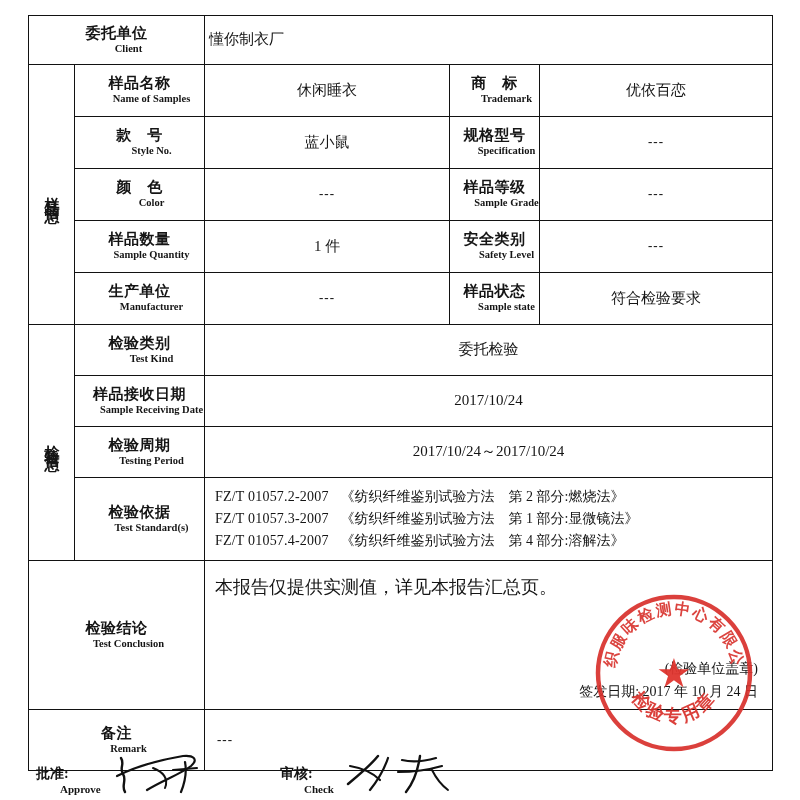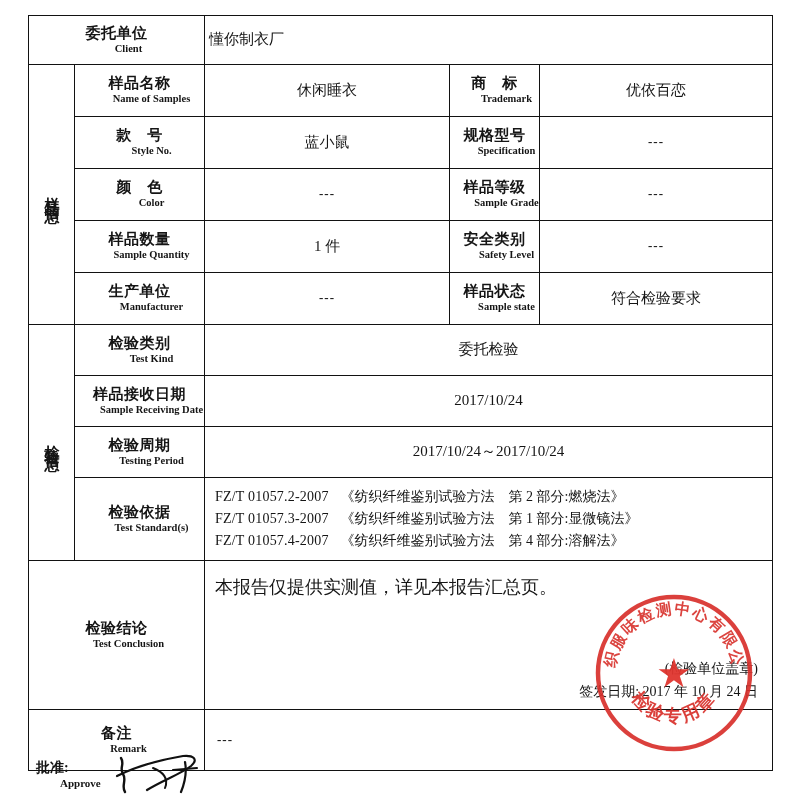--- a/index.html
+++ b/index.html
@@ -130,21 +130,21 @@
     position: absolute;
     left: 28px;
     top: 752px;
     width: 760px;
     height: 48px;
   }
   .sig-group {
     position: absolute;
     top: 0;
     display: flex;
-    align-items: center;
+    align-items: flex-end;
   }
   .sig-label {
     text-align: left;
     padding-top: 2px;
   }
   .sig-label .lbl-cn { font-size: 14px; letter-spacing: 0; text-align: left; }
   .sig-label .lbl-en { font-size: 11px; text-align: left; }
   .sig-ink {
     margin-left: 10px;
     margin-top: -2px;
@@ -373,17 +373,33 @@
       <svg class="sig-ink" width="120" height="46" viewBox="0 0 120 46">
         <title>王晓月</title>
         <path d="M10 8 C14 14, 8 18, 12 24 C16 30, 10 36, 14 42" stroke="#111" stroke-width="2.4" fill="none" stroke-linecap="round"></path>
         <path d="M6 26 C26 16, 48 10, 72 6 C82 5, 88 9, 80 16 C70 24, 52 30, 36 40" stroke="#111" stroke-width="2.2" fill="none" stroke-linecap="round"></path>
         <path d="M42 18 C52 22, 58 28, 54 38" stroke="#111" stroke-width="2" fill="none" stroke-linecap="round"></path>
         <path d="M74 12 C76 22, 74 32, 70 42" stroke="#111" stroke-width="2.2" fill="none" stroke-linecap="round"></path>
         <path d="M62 20 L86 18" stroke="#111" stroke-width="2" fill="none" stroke-linecap="round"></path>
       </svg>
     </div>
 
+    <div class="sig-group g2">
+      <div class="sig-label">
+        <span class="lbl-cn">审核:</span>
+        <span class="lbl-en">Check</span>
+      </div>
+      <svg class="sig-ink" width="130" height="46" viewBox="0 0 130 46">
+        <title>许钦萍</title>
+        <path d="M4 34 C16 24, 26 16, 34 6" stroke="#111" stroke-width="2.4" fill="none" stroke-linecap="round"></path>
+        <path d="M6 16 C18 18, 28 22, 36 30" stroke="#111" stroke-width="2.2" fill="none" stroke-linecap="round"></path>
+        <path d="M26 40 C34 30, 40 20, 44 8" stroke="#111" stroke-width="2.2" fill="none" stroke-linecap="round"></path>
+        <path d="M58 10 C66 12, 78 12, 92 8" stroke="#111" stroke-width="2.2" fill="none" stroke-linecap="round"></path>
+        <path d="M54 22 C68 22, 84 20, 98 16" stroke="#111" stroke-width="2.2" fill="none" stroke-linecap="round"></path>
+        <path d="M76 6 C74 20, 70 32, 62 42" stroke="#111" stroke-width="2.4" fill="none" stroke-linecap="round"></path>
+        <path d="M88 20 C92 28, 96 34, 104 40" stroke="#111" stroke-width="2" fill="none" stroke-linecap="round"></path>
+      </svg>
+    </div>
 
 
   </div>
 
 </div>
 
 </body></html>

